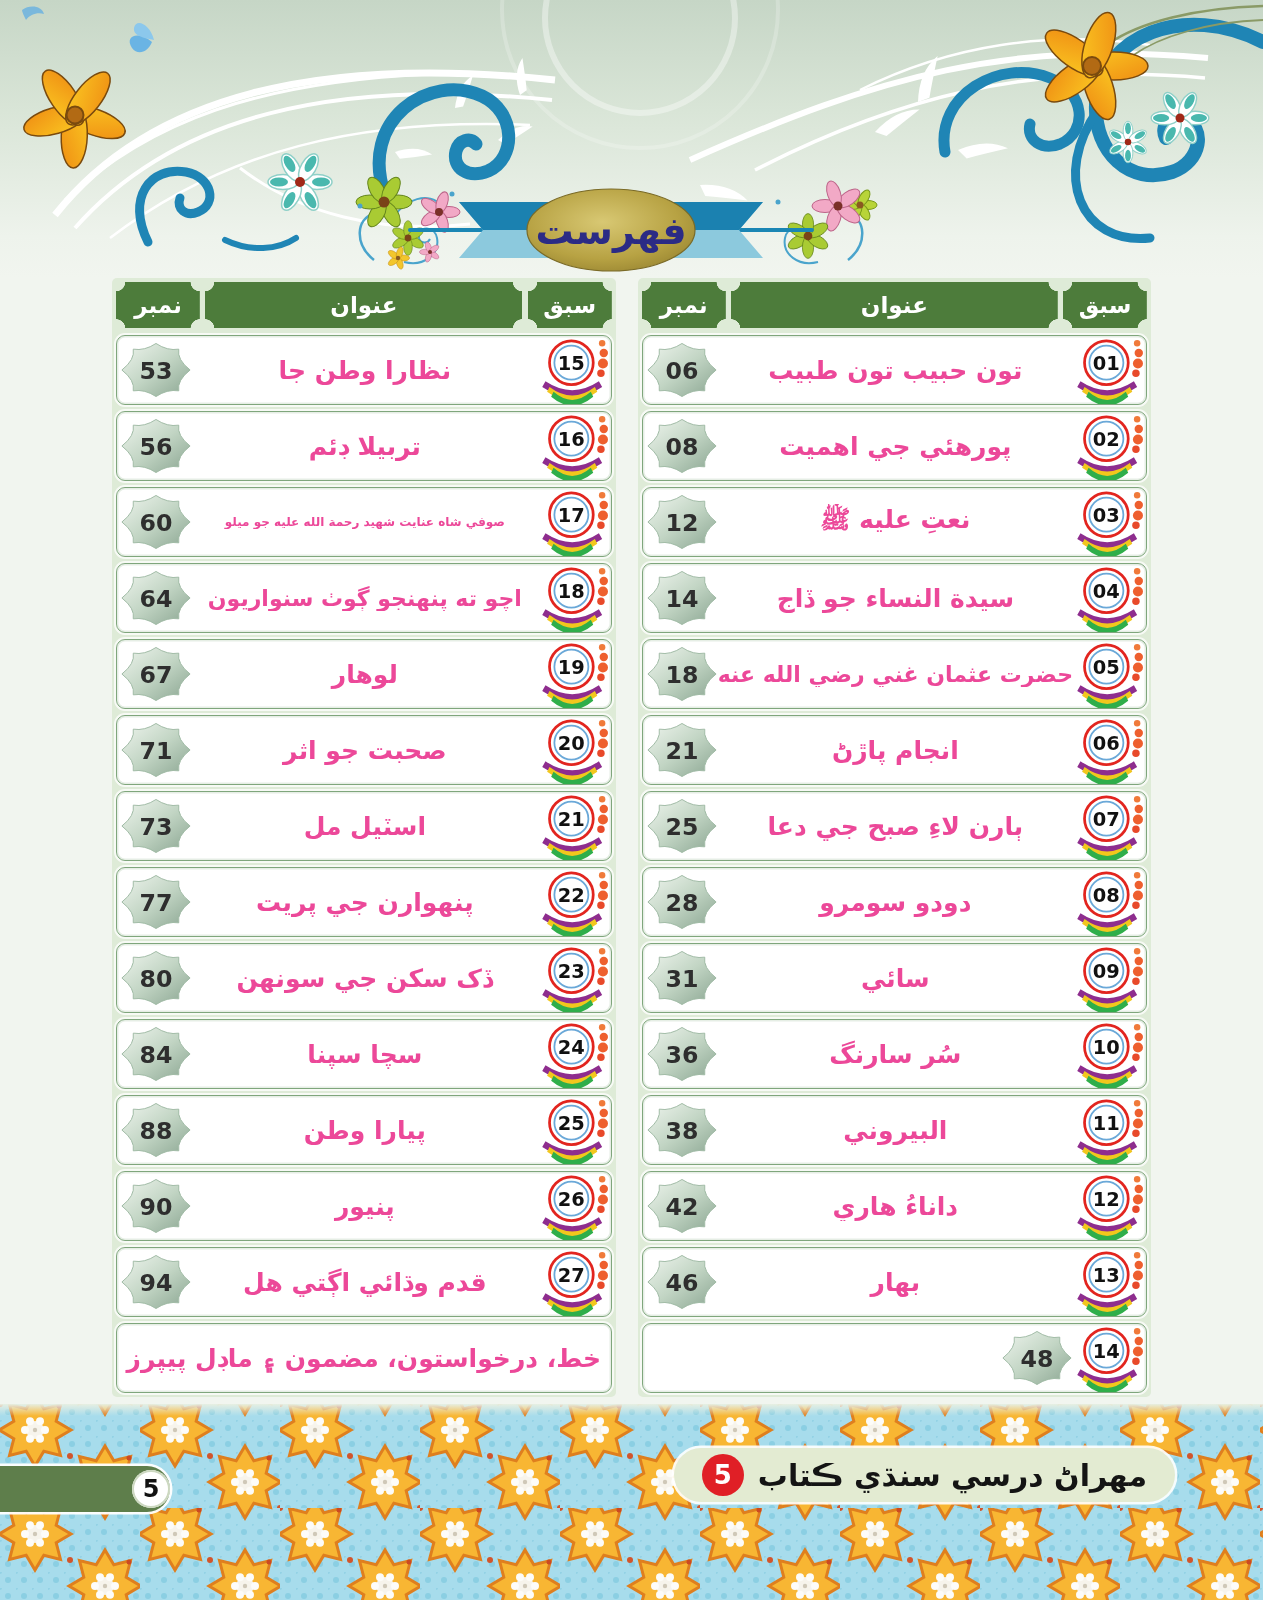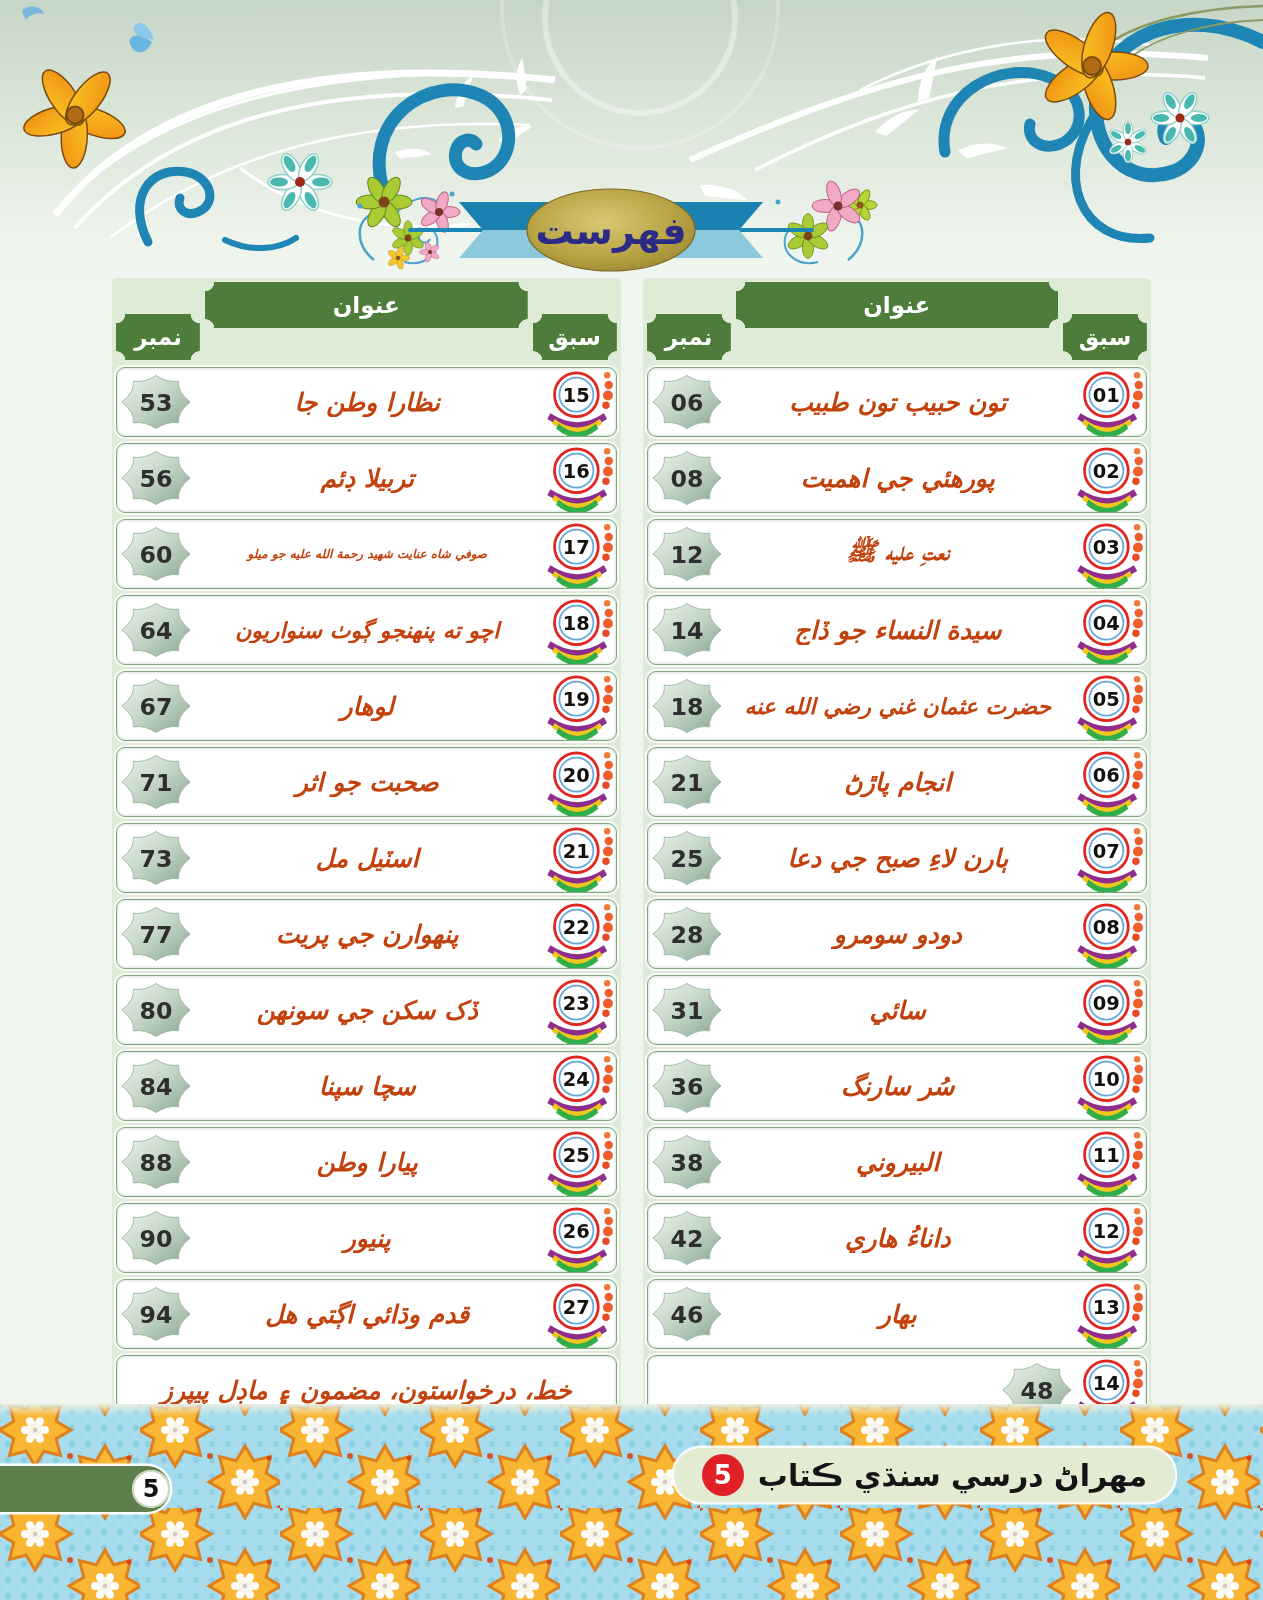--- a/index.html
+++ b/index.html
@@ -26,30 +26,30 @@
   .content { position:absolute; top:278px; right:112px; left:112px; display:flex; gap:22px; direction:rtl; }
   .col { flex:1; background:#deebd7; padding:4px; border-radius:5px; }
   .col-header { display:flex; gap:5px; margin-bottom:7px; direction:rtl; }
   .plaque { height:46px; color:#fff; font-weight:bold; font-size:23px;
             display:flex; align-items:center; justify-content:center;
             background:
               radial-gradient(circle at 0 0, transparent 9px, #4d7c3b 9.5px) 0 0/51% 51% no-repeat,
               radial-gradient(circle at 100% 0, transparent 9px, #4d7c3b 9.5px) 100% 0/51% 51% no-repeat,
               radial-gradient(circle at 0 100%, transparent 9px, #4d7c3b 9.5px) 0 100%/51% 51% no-repeat,
               radial-gradient(circle at 100% 100%, transparent 9px, #4d7c3b 9.5px) 100% 100%/51% 51% no-repeat; }
-  .plaque-lesson, .plaque-number { width:84px;margin-top:32px; }
+  .plaque-lesson, .plaque-number { width:84px; }
   .plaque-title { flex:1; }
 
   .row { height:70px; background:#fff; border:1.4px solid #7fa67c; border-radius:9px;
          box-shadow: inset 0 0 0 1.5px rgba(143,176,138,.22), 0 0 0 2px rgba(255,255,255,.75);
          display:flex; align-items:center; direction:rtl; margin-bottom:6px; padding:0 3px; }
   .row:last-child { margin-bottom:0; }
   .lesson-badge { width:70px; height:88px; display:flex; align-items:center; justify-content:center; flex:0 0 auto; }
   .lesson-badge svg { width:70px; height:68px; }
-  .row-title { flex:1; text-align:center; font-size:25px; font-weight:bold; color:#c2410c; white-space:nowrap; overflow:hidden;font-style:italic; }
+  .row-title { flex:1; text-align:center; font-size:25px; font-weight:bold; color:#ec4899; white-space:nowrap; overflow:hidden; }
   .page-badge { width:72px; height:56px; flex:0 0 auto; display:flex; align-items:center; justify-content:center; }
   .page-badge svg { width:72px; height:56px; }
   .note-row { justify-content:center; }
   .note-title { font-size:25px; }
 
   
   .footer-band { position:absolute; left:0; bottom:0; width:1263px; height:196px; }
   .footer-band > svg { position:absolute; top:0; left:0; }
   .band-fade { position:absolute; top:0; left:0; width:100%; height:12px;
                background:linear-gradient(180deg,#e7efe2, rgba(231,239,226,0)); }

